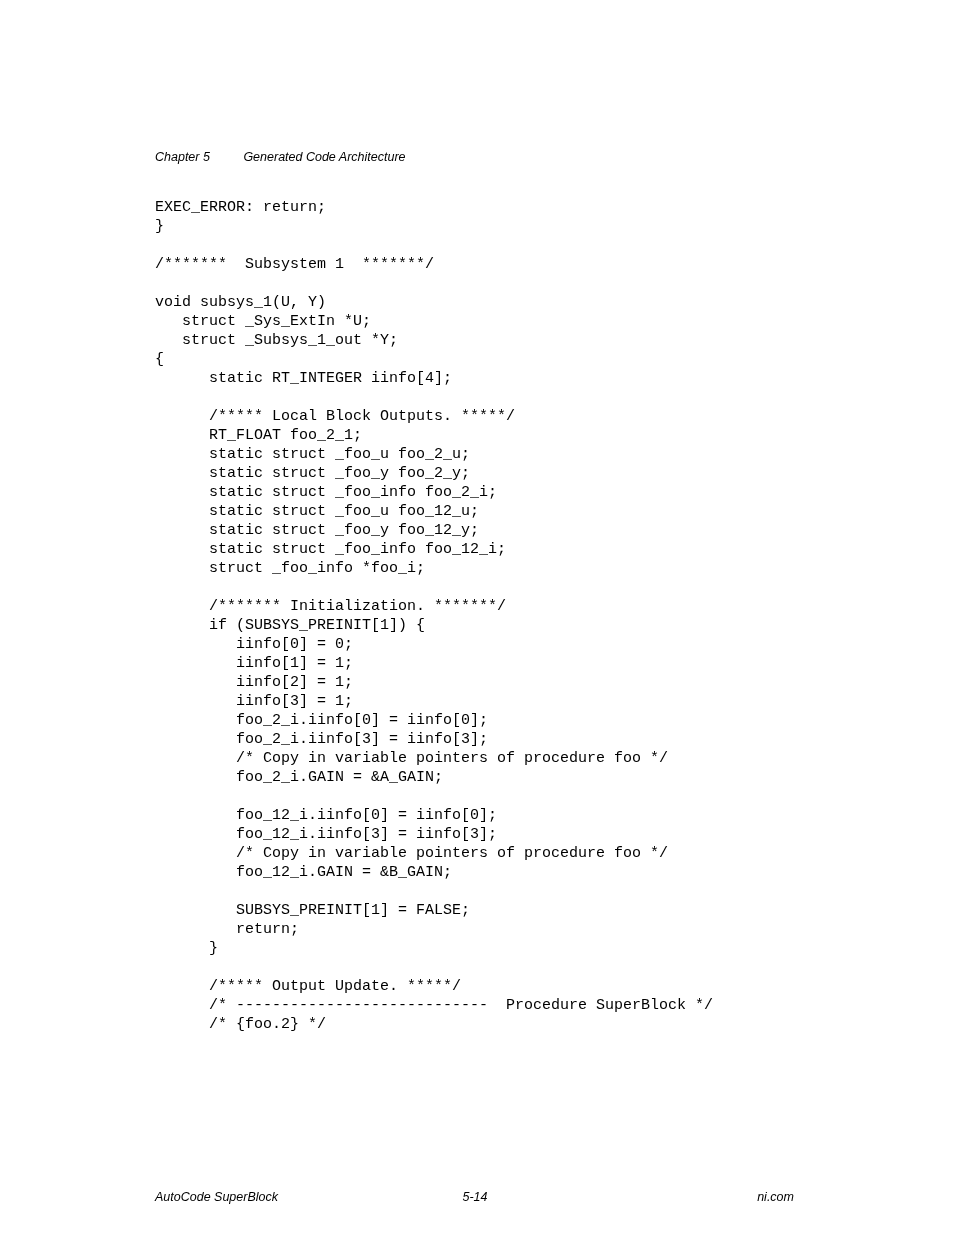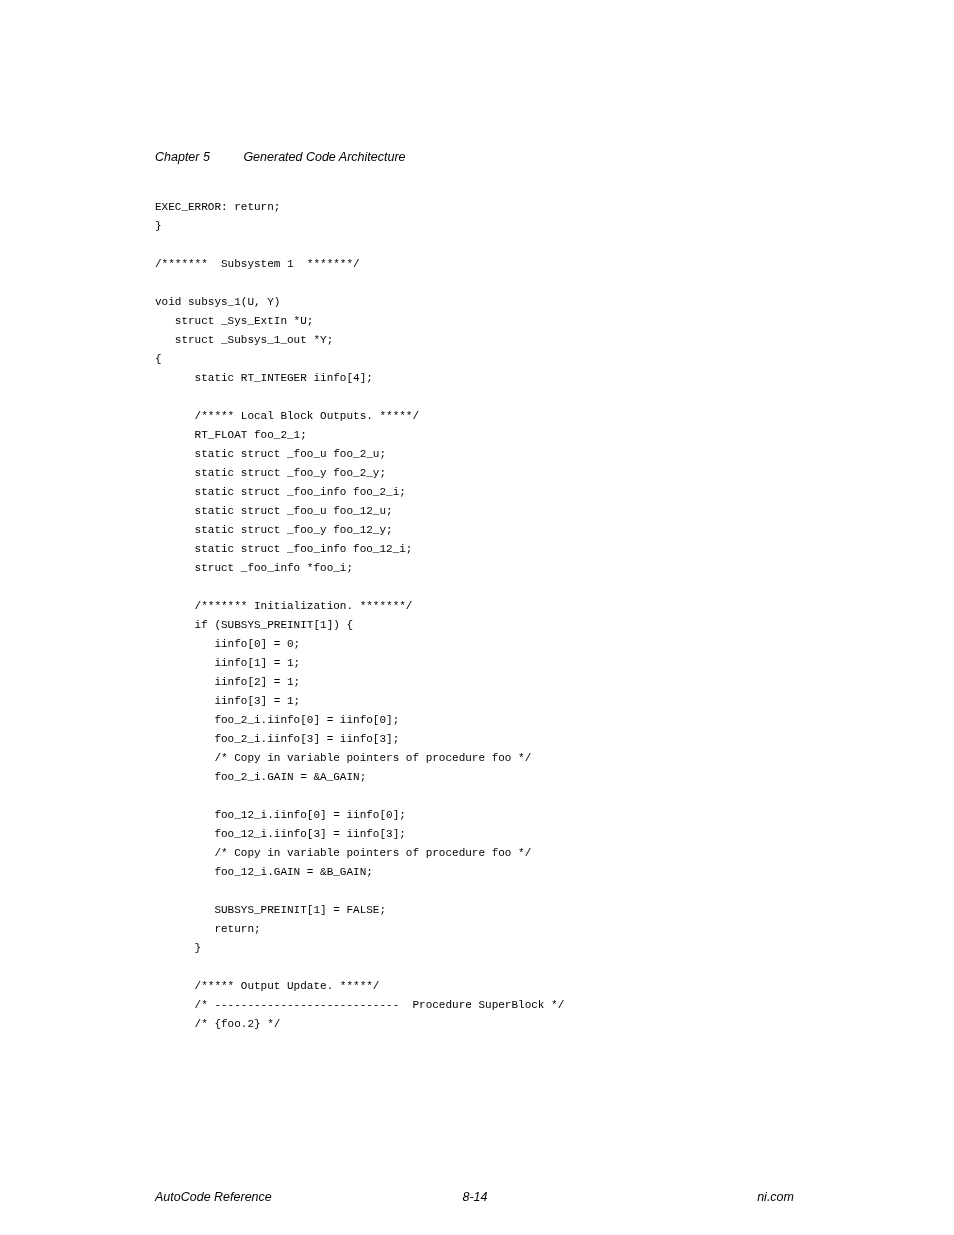--- a/index.html
+++ b/index.html
@@ -32,21 +32,21 @@
       color: #000;
     }
     .header-line .chapter {
       margin-right: 30px;
     }
     .code-block {
       position: absolute;
       top: 198px;
       left: 155px;
       font-family: "Courier New", Courier, monospace;
-      font-size: 11px;
+      font-size: 15px;
       line-height: 19px;
       color: #000;
       white-space: pre;
     }
     .footer {
       position: absolute;
       bottom: 45px;
       left: 155px;
       width: 640px;
       font-family: Arial, Helvetica, sans-serif;
@@ -116,17 +116,17 @@
 
          SUBSYS_PREINIT[1] = FALSE;
          return;
       }
 
       /***** Output Update. *****/
       /* ----------------------------  Procedure SuperBlock */
       /* {foo.2} */</div>
 
   <div class="footer">
-    <span class="footer-left">AutoCode Reference</span>
-    <span class="footer-center">8-14</span>
+    <span class="footer-left">AutoCode SuperBlock</span>
+    <span class="footer-center">5-14</span>
     <span class="footer-right">ni.com</span>
   </div>
 </div>
 
 </body></html>

